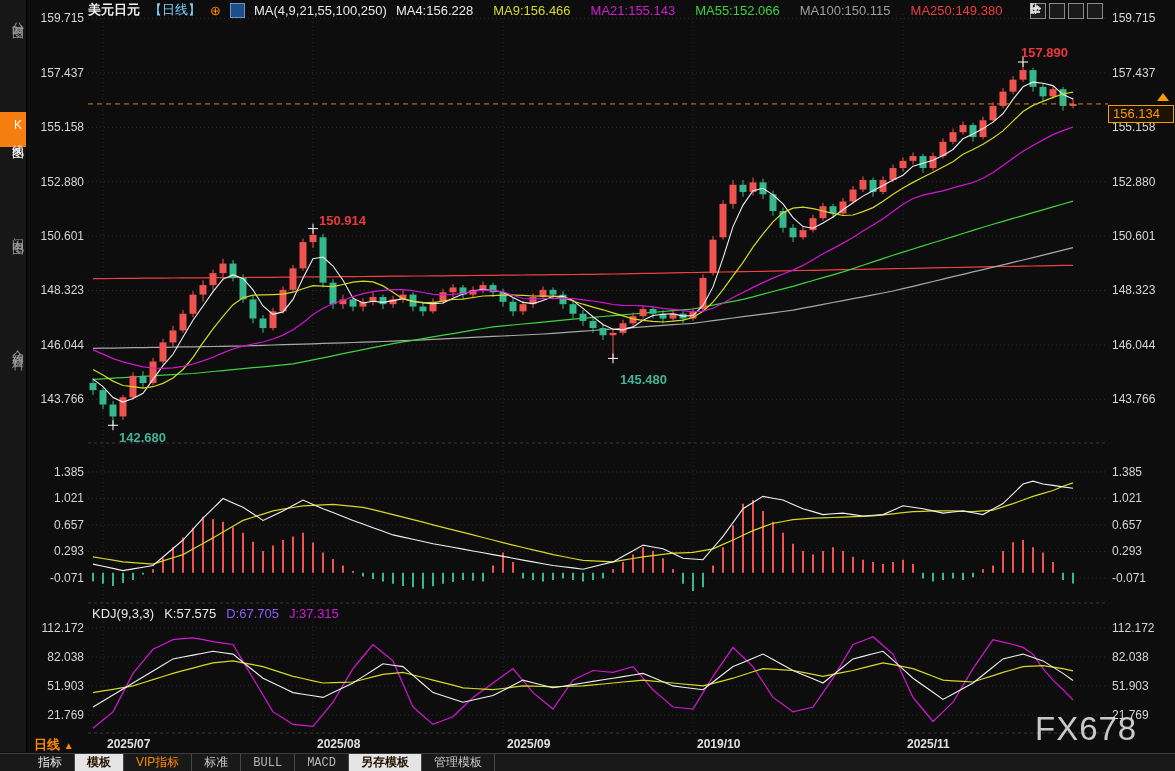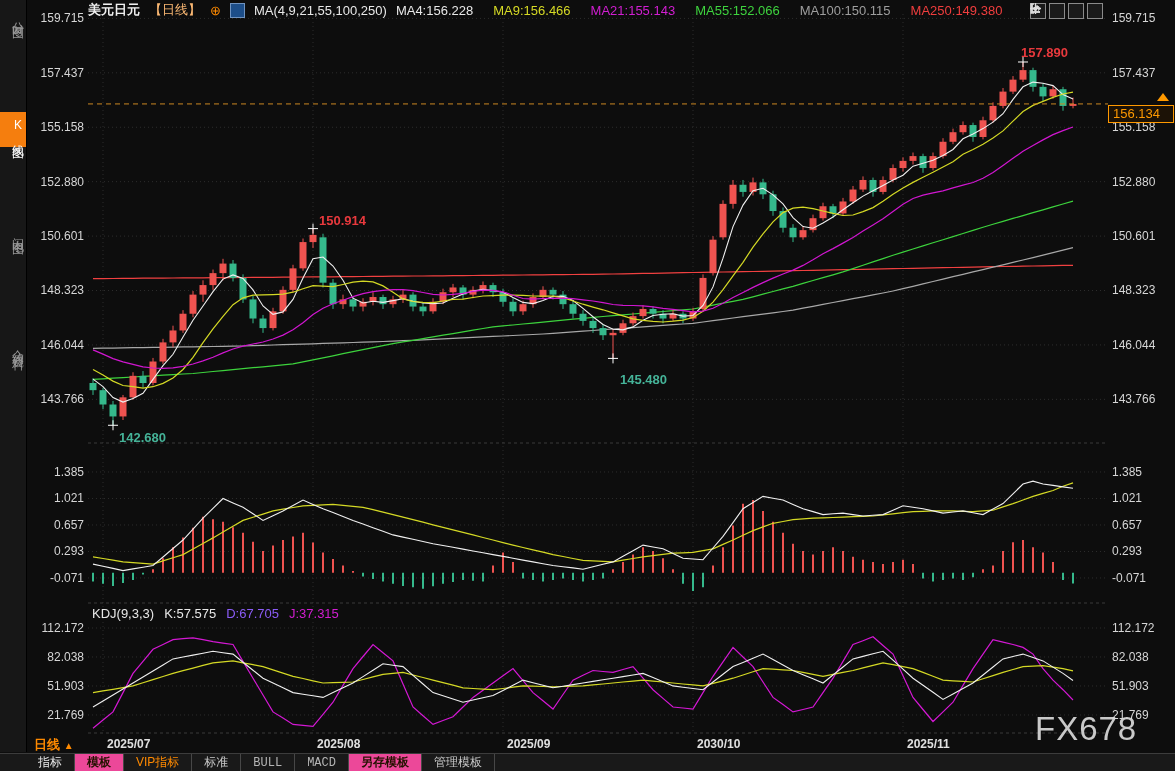--- a/index.html
+++ b/index.html
@@ -7,21 +7,21 @@
        font-family:"Liberation Sans",sans-serif;-webkit-font-smoothing:antialiased;}
   
   .sidebar{position:absolute;left:0;top:0;width:26px;height:752px;background:#171717;border-right:1px solid #000;}
   .side-item{position:absolute;left:0;width:26px;writing-mode:vertical-rl;text-orientation:upright;
              font-size:12px;color:#9a9a9a;letter-spacing:3px;text-align:center;padding:6px 0;cursor:pointer;}
   .side-item.active{background:#f57e0e;color:#fff;}
   
   .hdr{position:absolute;left:88px;top:2px;height:16px;display:flex;align-items:center;gap:9px;
        font-size:13px;white-space:nowrap;}
   .hdr .sym{color:#f0f0f0;font-weight:bold;}
-  .hdr .per{color:#fdba74;}
+  .hdr .per{color:#7dd3fc;}
   .plus-ic{color:#ff8a00;font-size:13px;line-height:13px;}
   .mini-chart-ic{width:13px;height:13px;background:#1d4e89;border:1px solid #6f93c0;display:inline-block;}
   .topicons{position:absolute;right:72px;top:3px;display:flex;gap:3px;}
   .tico{width:14px;height:14px;border:1px solid #8a8a8a;background:#1a1a1a;display:flex;align-items:center;justify-content:center;cursor:pointer;}
   
   .ylab{position:absolute;font-size:12px;color:#d6d6d6;width:58px;}
   .ylab.l{left:26px;text-align:right;}
   .ylab.r{left:1112px;text-align:left;}
   .panel-hdr{position:absolute;left:92px;font-size:13px;white-space:nowrap;}
   .panel-hdr span{margin-right:10px;}
@@ -30,21 +30,21 @@
          color:#ff9900;background:#1c1206;font-size:13px;line-height:16px;padding-left:4px;}
   .price-arrow{position:absolute;left:1157px;top:93px;width:0;height:0;
          border-left:6px solid transparent;border-right:6px solid transparent;border-bottom:8px solid #ff9900;}
   
   .period{position:absolute;left:34px;top:736px;color:#ff8a00;font-size:13px;font-weight:bold;}
   .month{position:absolute;top:737px;font-size:12px;color:#e0e0e0;font-weight:bold;}
   
   .footer{position:absolute;left:0;top:753px;width:1175px;height:18px;background:#191919;
           border-top:1px solid #3c3c3c;display:flex;align-items:stretch;padding-left:26px;box-sizing:border-box;}
   .tab{display:flex;align-items:center;padding:0 12px;font-size:12px;border-right:1px solid #474747;cursor:pointer;color:#e8e8e8;}
-  .tab.active{background:#ec4899;color:#241200;font-weight:bold;}
+  .tab.active{background:#e5e5e5;color:#241200;font-weight:bold;}
   .tab.viptext{color:#ff8a00;}
   .tab.plain2{color:#c8c8c8;}
   .tab.mono{color:#b5b5b5;font-family:"Liberation Mono",monospace;}
   .watermark{position:absolute;left:1035px;top:710px;font-size:33px;color:#d9d9d9;letter-spacing:1px;opacity:.92;}
   .ann{position:absolute;font-size:13px;font-weight:bold;white-space:nowrap;}
   svg{position:absolute;left:0;top:0;pointer-events:none;}
 </style>
 </head>
 <body>
 
@@ -510,21 +510,21 @@
   <div class="badge">156.134</div>
   <div class="price-arrow"></div>
 
   <div class="period">
     <span>日线</span> <span style="font-size:10px">▲</span>
   </div>
   <div id="months">
       <div class="month" style="left: 107px;">2025/07</div>
       <div class="month" style="left: 317px;">2025/08</div>
       <div class="month" style="left: 507px;">2025/09</div>
-      <div class="month" style="left: 697px;">2030/10</div>
+      <div class="month" style="left: 697px;">2019/10</div>
       <div class="month" style="left: 907px; text-align: right;">2025/11</div>
     </div>
 
   <div class="footer" id="footer">
       <div class="tab plain">指标</div>
       <div class="tab active">模板</div>
       <div class="tab viptext">VIP指标</div>
       <div class="tab plain2">标准</div>
       <div class="tab mono">BULL</div>
       <div class="tab mono">MACD</div>

